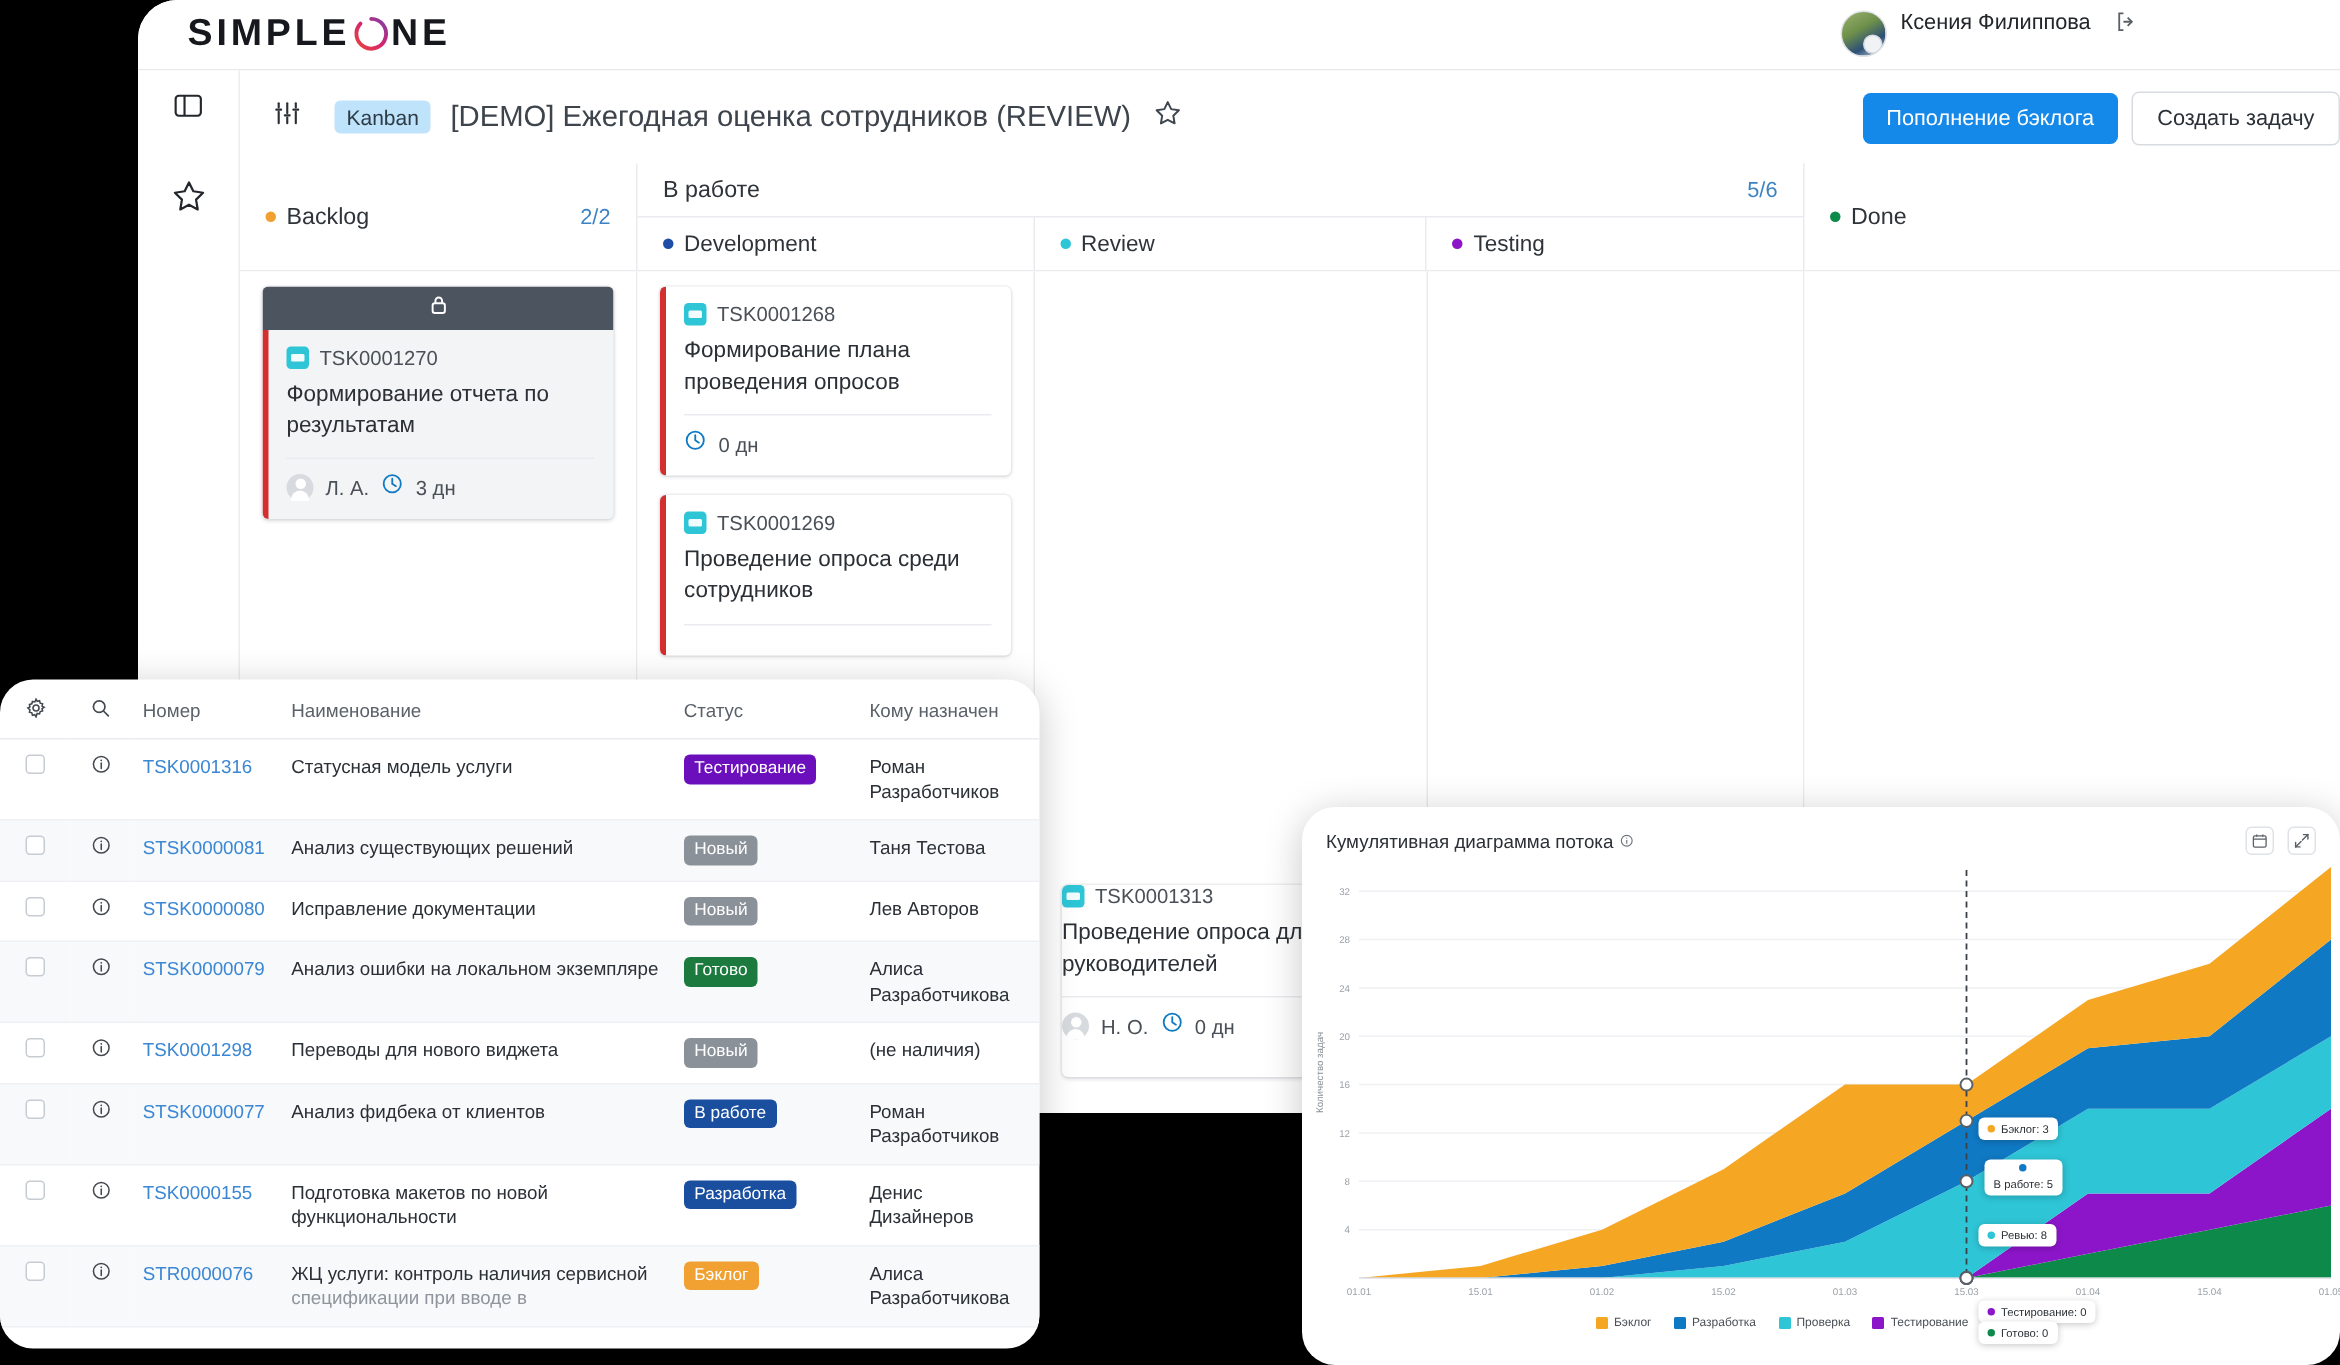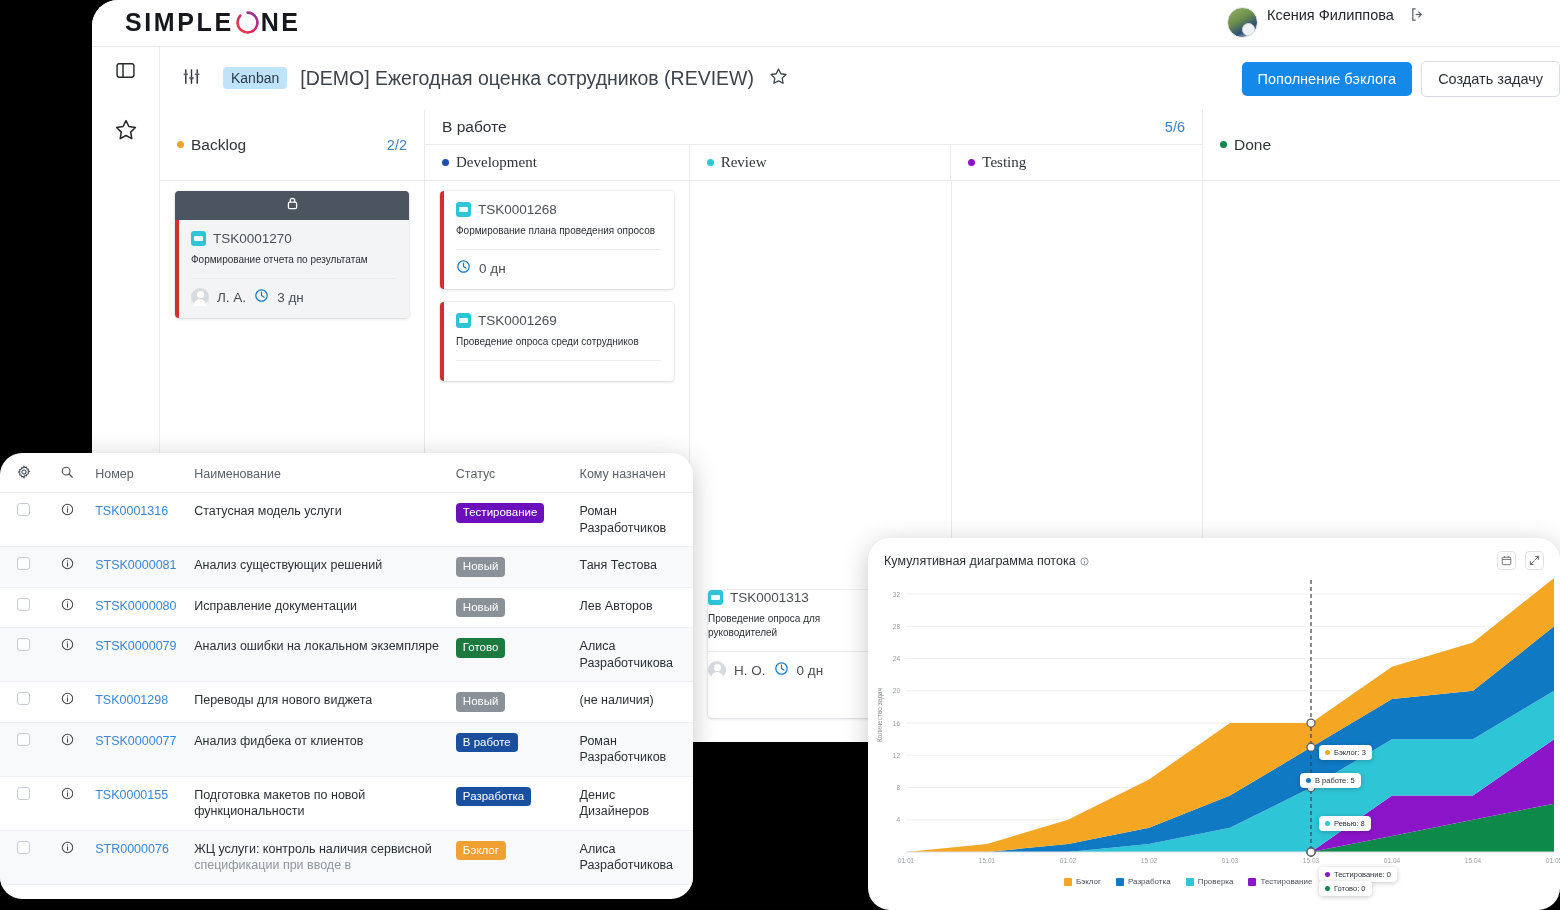--- a/index.html
+++ b/index.html
@@ -82,21 +82,21 @@
   .kb-group { border-right: 1px solid #e9ebef; position: relative; }
   .kb-group.backlog { width: 265px; display: flex; align-items: center; padding: 0 17px; }
   .kb-group.inwork { width: 778px; display: flex; flex-direction: column; }
   .kb-group.done { flex: 1; display: flex; align-items: center; padding: 0 17px; border-right: 0; }
   .kb-dot { width: 7px; height: 7px; border-radius: 50%; display: inline-block; margin-right: 7px; vertical-align: 1px; }
   .kb-colname { font-size: 15.5px; color: #2f343a; }
   .kb-count { margin-left: auto; font-size: 14.5px; color: #3c83c4; }
   .inwork-top { height: 36px; display: flex; align-items: center; padding: 0 17px; border-bottom: 1px solid #e9ebef; }
   .inwork-top .t { font-size: 15.5px; color: #2f343a; }
   .inwork-top .c { margin-left: auto; font-size: 14.5px; color: #3c83c4; }
-  .inwork-subs { flex: 1; display: flex; font-family: Liberation Serif, serif; }
+  .inwork-subs { flex: 1; display: flex; }
   .sub-col { display: flex; align-items: center; padding: 0 17px; border-right: 1px solid #e9ebef; font-size: 15px; color: #2f343a; }
   .sub-col:last-child { border-right: 0; }
 
   .swim-head { height: 40px; display: flex; align-items: center; padding-left: 18px; gap: 11px;
                background: #f6f7f9; border-bottom: 1px solid #e9ebef; }
   .swim-title { font-size: 15.5px; color: #2f343a; font-weight: 600; }
   .swim-count { font-size: 14.5px; color: #7b818a; }
 
   .kb-body { display: flex; height: 530px; }
   .kb-lane { border-right: 1px solid #e9ebef; padding: 10px 15px; background: #fff; }
@@ -117,21 +117,21 @@
     background: #4c555f; height: 29px; display: flex; align-items: center; justify-content: center;
   }
   .card.locked { background: #f3f4f6; }
   .card.locked .inner { background: #f3f4f6; }
   .card-id-row { display: flex; align-items: center; gap: 7px; margin-bottom: 7px; }
   .task-ico {
     width: 15px; height: 15px; border-radius: 3px; background: #2ec5d6; position: relative; flex: none;
   }
   .task-ico::after { content:""; position:absolute; left:3px; top:5px; width:9px; height:5px; background:#f0fcfd; border-radius:1px; }
   .card-id { font-size: 13.5px; color: #4a5057; }
-  .card-title { font-size: 10px; color: #2b3036; line-height: 1.38; }
+  .card-title { font-size: 15px; color: #2b3036; line-height: 1.38; }
   .card-foot { margin-top: 11px; padding-top: 9px; border-top: 1px solid #e9ebef; display: flex; align-items: center; gap: 8px; }
   .mini-avatar { width: 18px; height: 18px; border-radius: 50%; background: #d7dadf; position: relative; flex: none; }
   .mini-avatar::before { content:""; position:absolute; left:5.5px; top:3px; width:7px; height:7px; border-radius:50%; background:#fff; }
   .mini-avatar::after { content:""; position:absolute; left:3px; top:11px; width:12px; height:7px; border-radius:6px 6px 0 0; background:#fff; }
   .foot-text { font-size: 13.5px; color: #4a5057; }
   .clock { flex: none; }
 
   
   .table-panel {
     position: absolute; left: 0px; top: 453px; width: 693px; height: 446px;
@@ -621,21 +621,21 @@
           <div class="legend-item">
             <span class="legend-sw" style="background: rgb(13, 138, 74);"></span>
             <span>Готово</span>
           </div>
         </div>
       <div id="tooltips">
           <div class="tt" style="left: 451px; top: 175px;">
             <span class="sw" style="background: rgb(245, 166, 35);"></span>
             <span>Бэклог: 3</span>
           </div>
-          <div class="tt" style="left: 432px; top: 203px;">
+          <div class="tt" style="left: 455px; top: 203px; flex-direction: column;">
             <span class="sw" style="background: rgb(16, 121, 196);"></span>
             <span>В работе: 5</span>
           </div>
           <div class="tt" style="left: 451px; top: 246px;">
             <span class="sw" style="background: rgb(46, 197, 214);"></span>
             <span>Ревью: 8</span>
           </div>
           <div class="tt" style="left: 451px; top: 297px;">
             <span class="sw" style="background: rgb(140, 21, 201);"></span>
             <span>Тестирование: 0</span>

